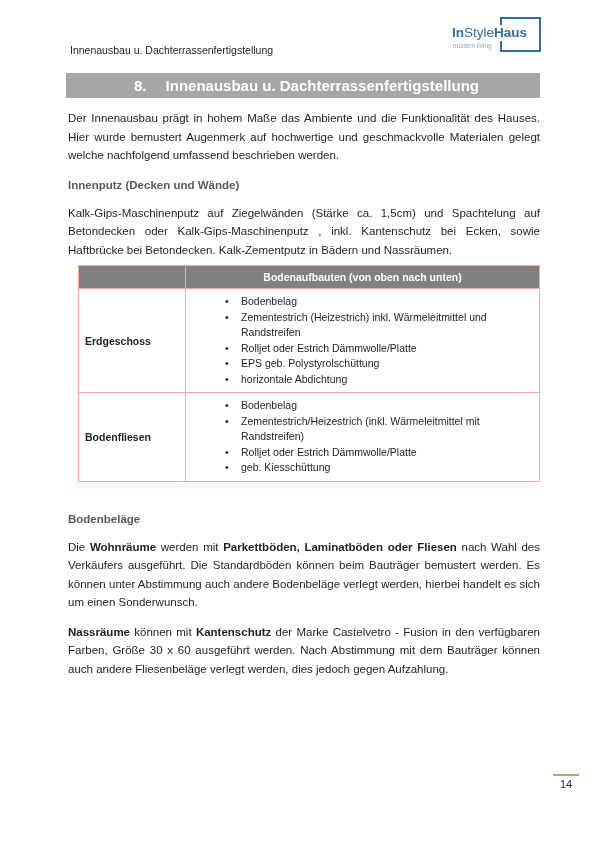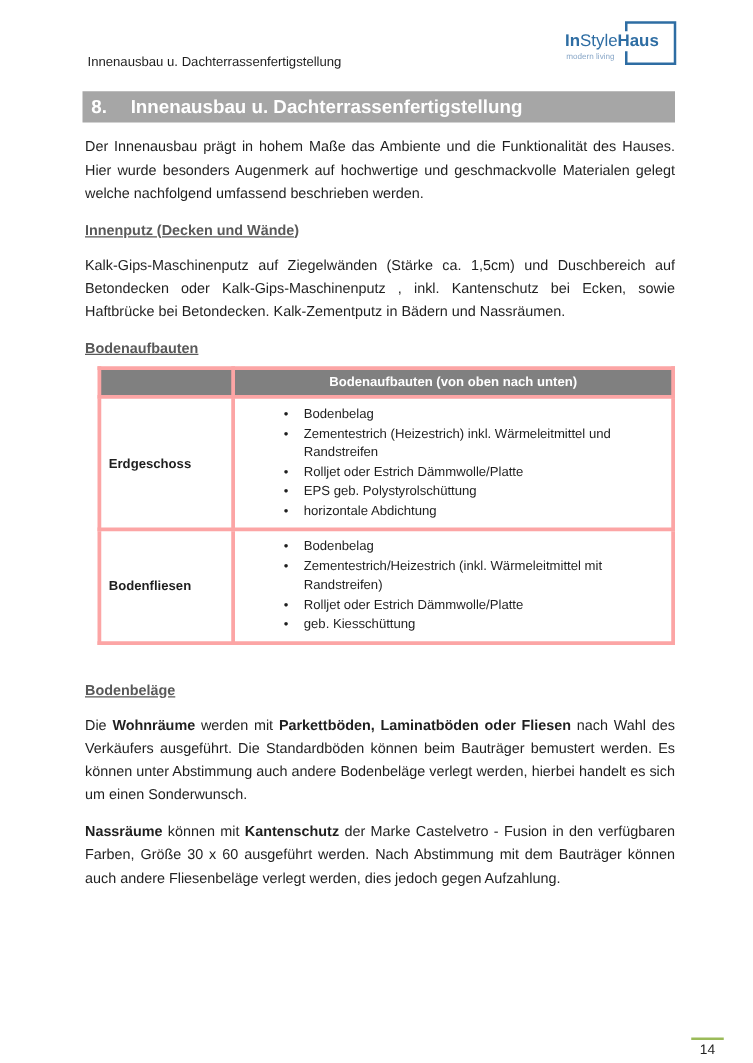--- a/index.html
+++ b/index.html
@@ -41,49 +41,49 @@
     margin: 15px 62px 0 66px;
     background: #a6a6a6;
     color: #ffffff;
     font-weight: bold;
     font-size: 15px;
     height: 25px;
     line-height: 25px;
     padding-left: 7px;
     white-space: nowrap;
     overflow: hidden;
+    text-align: center;
   }
   .section-bar .sec-num { margin-right: 19px; }
 
   
   .content { margin: 0 62px 0 68px; font-size: 11.5px; }
   p.body {
     text-align: justify;
     line-height: 18.5px;
     margin-top: 11px;
   }
   .subhead {
     font-weight: bold;
-    text-decoration: underline;
     color: #595959;
     font-size: 11.5px;
     margin-top: 13px;
     line-height: 15px;
   }
   .b { font-weight: bold; margin-top: 32px; }
 
   
   table.floors {
     border-collapse: collapse;
     margin: 6px 0 0 10px;
     width: 462px;
     font-size: 10.5px;
     color: #1f1f1f;
   }
-  table.floors td { border: 3px solid #fca5a5; vertical-align: middle; }
+  table.floors td { border: 1px solid #fca5a5; vertical-align: middle; }
   td.col-label { width: 107px; }
   tr.head-row td {
     background: #808080;
     color: #ffffff;
     font-weight: bold;
     height: 23px;
     text-align: center;
   }
   td.row-label { font-weight: bold; padding-left: 6px; }
   td.row-items ul { list-style: none; margin: 5px 15px; }
@@ -96,21 +96,21 @@
     content: "\2022";
     position: absolute;
     left: 24px;
     top: 0;
   }
 
   
   .footer {
     position: absolute;
     left: 553px;
-    top: 830px;
+    top: 774px;
     width: 26px;
     border-top: 2px solid #9bbb59;
     text-align: center;
     font-size: 11px;
     color: #1f1f1f;
     padding-top: 2px;
   }
 </style>
 </head>
 <body>
@@ -128,27 +128,26 @@
     </div>
     <div class="logo-tagline">modern living</div>
   </div>
 
   <div class="section-bar">
     <span class="sec-num">8.</span><span>Innenausbau u. Dachterrassenfertigstellung</span>
   </div>
 
   <div class="content">
 
-    <p class="body">Der Innenausbau prägt in hohem Maße das Ambiente und die Funktionalität des Hauses. Hier wurde besonders Augenmerk auf hochwertige und geschmackvolle Materialen gelegt welche nachfolgend umfassend beschrieben werden.</p>
+    <p class="body">Der Innenausbau prägt in hohem Maße das Ambiente und die Funktionalität des Hauses. Hier wurde bemustert Augenmerk auf hochwertige und geschmackvolle Materialen gelegt welche nachfolgend umfassend beschrieben werden.</p>
 
     <div class="subhead">Innenputz (Decken und Wände)</div>
 
-    <p class="body">Kalk-Gips-Maschinenputz auf Ziegelwänden (Stärke ca. 1,5cm) und Duschbereich auf Betondecken oder Kalk-Gips-Maschinenputz , inkl. Kantenschutz bei Ecken, sowie Haftbrücke bei Betondecken. Kalk-Zementputz in Bädern und Nassräumen.</p>
+    <p class="body">Kalk-Gips-Maschinenputz auf Ziegelwänden (Stärke ca. 1,5cm) und Spachtelung auf Betondecken oder Kalk-Gips-Maschinenputz , inkl. Kantenschutz bei Ecken, sowie Haftbrücke bei Betondecken. Kalk-Zementputz in Bädern und Nassräumen.</p>
 
-    <div class="subhead">Bodenaufbauten</div>
 
     <table class="floors">
       <tbody>
           <tr class="head-row">
         <td class="col-label"></td>
         <td>Bodenaufbauten (von oben nach unten)</td>
       </tr>
       <tr>
         <td class="col-label row-label">Erdgeschoss</td>
         <td class="row-items">

